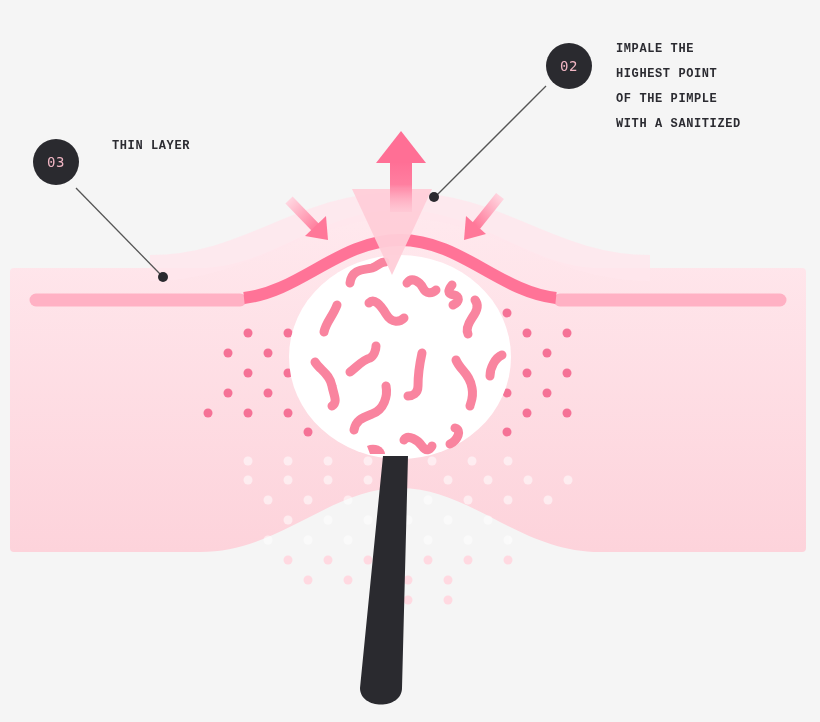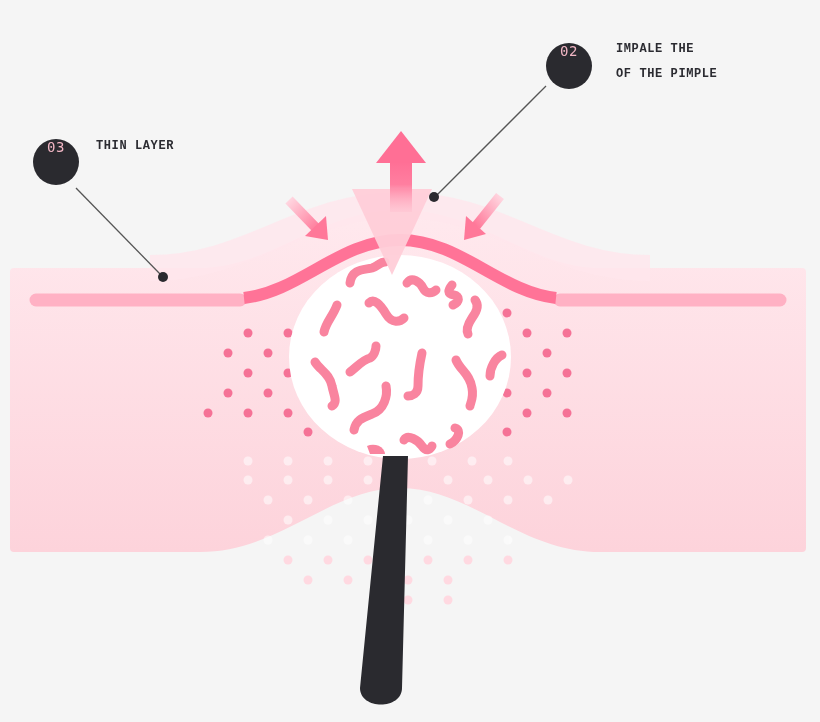--- a/index.html
+++ b/index.html
@@ -6,33 +6,33 @@
   body {
     width: 820px; height: 722px; overflow: hidden;
     background: #f5f5f5;
     font-family: "Liberation Sans", "DejaVu Sans", sans-serif;
     position: relative;
   }
   #stage { position: absolute; left: 0; top: 0; width: 820px; height: 722px; }
   .callout-badge {
     position: absolute; width: 46px; height: 46px; border-radius: 50%;
     background: #2a2a2f; color: #f1b6c4;
-    display: flex; align-items: flex-start; justify-content: center;
+    display: flex; align-items: center; justify-content: center;
     font-family: "DejaVu Sans Mono", "Liberation Mono", monospace;
     font-size: 14px; letter-spacing: 0.5px;
   }
   .callout-text {
     position: absolute; color: #2b2b31;
     font-family: Liberation Mono, monospace;
     font-weight: bold; font-size: 12px; line-height: 25px;
     letter-spacing: 0.6px; text-transform: uppercase;
   }
   .callout-text span { display: block; white-space: nowrap; }
   #badge-01 { left: 33px; top: 139px; }
-  #text-01 { left: 96px; top: 134px; text-align: center; }
+  #text-01 { left: 112px; top: 134px; text-align: center; }
   #badge-02 { left: 546px; top: 43px; }
   #text-02 { left: 616px; top: 37px; }
 </style>
 </head>
 <body>
 
 <div id="stage">
   <svg width="820" height="722" viewBox="0 0 820 722" xmlns="http://www.w3.org/2000/svg">
     <defs>
       <linearGradient id="skinGrad" x1="0" y1="0" x2="0" y2="1">
@@ -201,15 +201,17 @@
   <div id="text-01" class="callout-text">
     <span>THIN LAYER</span>
   </div>
 
   
   <div id="badge-02" class="callout-badge">
     <span>02</span>
   </div>
   <div id="text-02" class="callout-text">
     <span>IMPALE THE</span>
+    <span>HIGHEST POINT</span>
     <span>OF THE PIMPLE</span>
+    <span>WITH A SANITIZED</span>
   </div>
 </div>
 
 </body></html>

